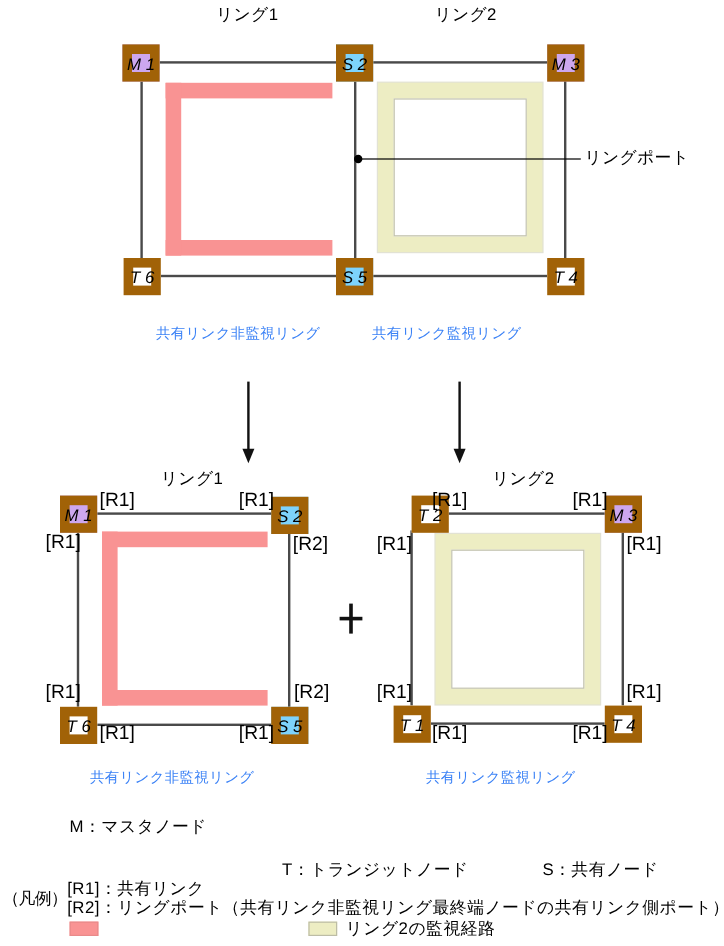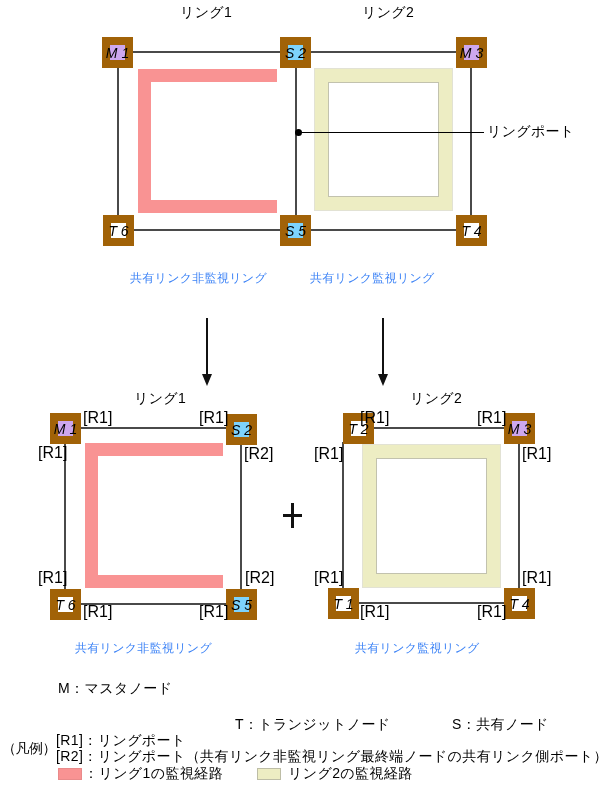--- a/index.html
+++ b/index.html
@@ -122,20 +122,19 @@
   <div class="port" style="left:522px;top:569px;">[R1]</div>
   <div class="port" style="left:360px;top:603px;">[R1]</div>
   <div class="port" style="left:477px;top:603px;">[R1]</div>
 
   <div class="caption" style="left:355px;top:640px;">共有リンク監視リング</div>
 
   <div class="legend" style="left:2px;top:716px;letter-spacing:-0.5px;margin-top:24px;">（凡例）</div>
   <div class="legend" style="left:58px;top:680px;">M：マスタノード</div>
   <div class="legend" style="left:235px;top:716px;">T：トランジットノード</div>
   <div class="legend" style="left:452px;top:716px;">S：共有ノード</div>
-  <div class="legend" style="left:56px;top:732px;">[R1]：リングポート</div>
+  <div class="legend" style="left:56px;top:732px;">[R1]：共有リンク</div>
   <div class="legend" style="left:56px;top:748px;">[R2]：リングポート（共有リンク非監視リング最終端ノードの共有リンク側ポート）</div>
   <div class="swatch pink" style="left:58px;top:768px;"></div>
-  <div class="legend" style="left:84px;top:765px;">：リング1の監視経路</div>
   <div class="swatch yellow" style="left:257px;top:768px;"></div>
   <div class="legend" style="left:288px;top:765px;">リング2の監視経路</div>
 
 </div>
 
 </body></html>

